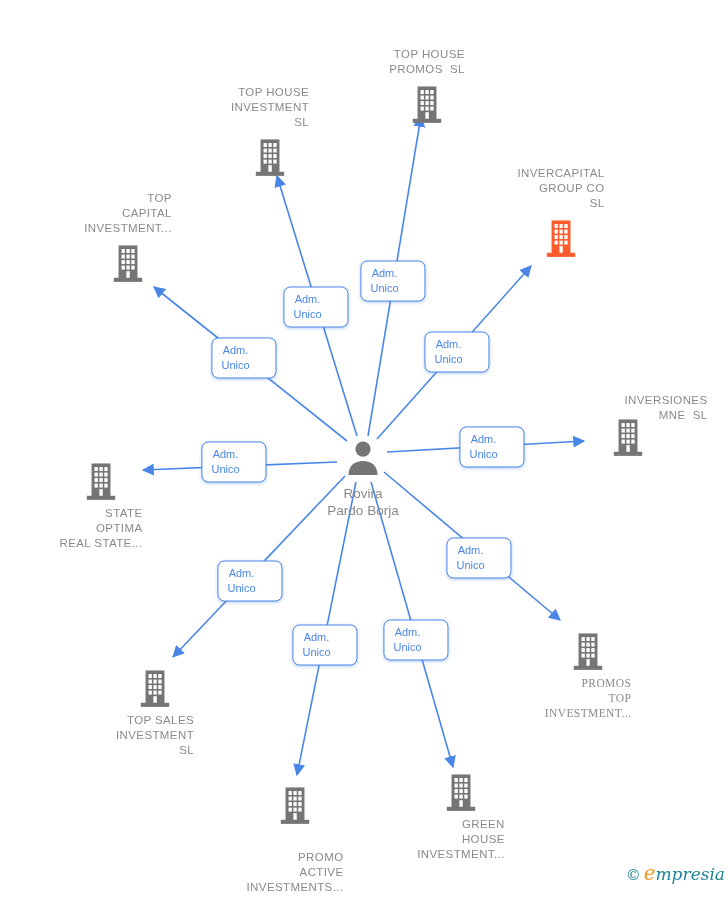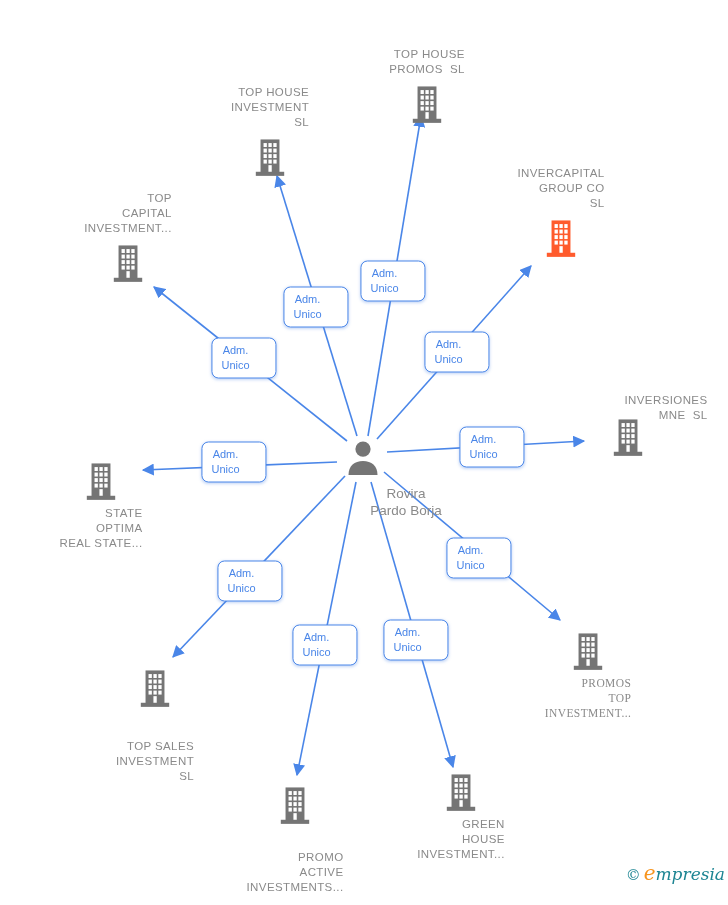--- a/index.html
+++ b/index.html
@@ -257,25 +257,25 @@
       </svg>
     </div>
   </div>
 <div id="labels-layer">
     <div class="node-label" style="left: 427px; bottom: 828px;"><div>TOP HOUSE</div><div>PROMOS  SL</div></div>
     <div class="node-label" style="left: 270px; bottom: 775px;"><div>TOP HOUSE</div><div>INVESTMENT</div><div>SL</div></div>
     <div class="node-label" style="left: 128px; bottom: 669px;"><div>TOP</div><div>CAPITAL</div><div>INVESTMENT...</div></div>
     <div class="node-label" style="left: 561px; bottom: 694px;"><div>INVERCAPITAL</div><div>GROUP CO</div><div>SL</div></div>
     <div class="node-label" style="left: 628px; bottom: 482px; margin-left: 38px;"><div>INVERSIONES</div><div>MNE  SL</div></div>
     <div class="node-label" style="left: 101px; top: 506px;"><div>STATE</div><div>OPTIMA</div><div>REAL STATE...</div></div>
-    <div class="node-label" style="left: 155px; top: 739px;"><div>TOP SALES</div><div>INVESTMENT</div><div>SL</div></div>
+    <div class="node-label" style="left: 155px; top: 713px;"><div>TOP SALES</div><div>INVESTMENT</div><div>SL</div></div>
     <div class="node-label" style="left: 295px; top: 830px; margin-top: 20px;"><div>PROMO</div><div>ACTIVE</div><div>INVESTMENTS...</div></div>
     <div class="node-label" style="left: 461px; top: 817px;"><div>GREEN</div><div>HOUSE</div><div>INVESTMENT...</div></div>
     <div class="node-label" style="left: 588px; top: 676px; font-family: Liberation Serif, serif;"><div>PROMOS</div><div>TOP</div><div>INVESTMENT...</div></div>
-    <div class="person-label" style="left: 363px; top: 485px; margin-left: 43px;"><div>Rovira</div><div>Pardo Borja</div></div>
+    <div class="person-label" style="left: 363px; top: 485px;"><div>Rovira</div><div>Pardo Borja</div></div>
     <div class="edge-label" style="left: 393px; top: 281px;">
       <div>Adm.</div>
       <div>Unico</div>
     </div>
     <div class="edge-label" style="left: 316px; top: 307px;">
       <div>Adm.</div>
       <div>Unico</div>
     </div>
     <div class="edge-label" style="left: 244px; top: 358px;">
       <div>Adm.</div>

